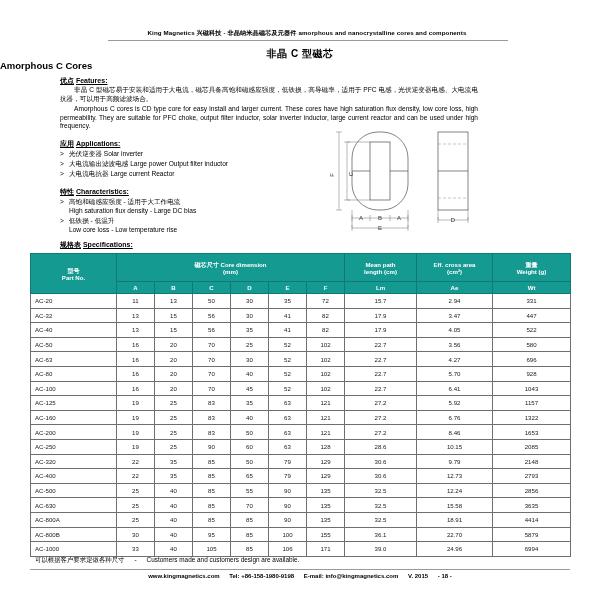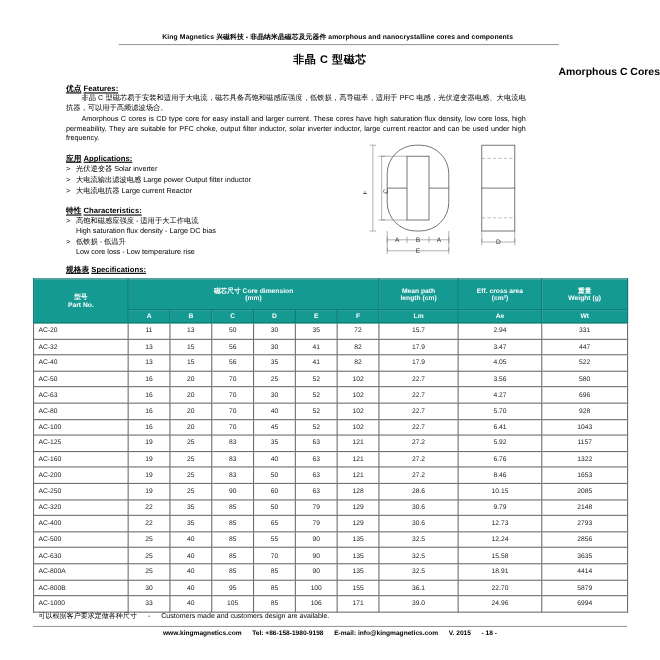--- a/index.html
+++ b/index.html
@@ -23,21 +23,21 @@
     position:absolute;left:108px;top:40px;width:400px;height:1px;
     background:#9a9a9a;
   }
 
   
   .title-cn{
     position:absolute;left:0;top:47px;width:600px;text-align:center;
     font-size:10px;font-weight:bold;letter-spacing:0.5px;
   }
   .title-en{
-    position:absolute;left:0;top:60px;width:600px;text-align:right;
+    position:absolute;left:0;top:60px;width:600px;text-align:left;
     font-size:9.5px;font-weight:bold;
   }
 
   
   .sec-head{
     position:absolute;font-size:7px;font-weight:bold;white-space:nowrap;
   }
   .sec-head span.u{text-decoration:underline;}
 
   .para{

